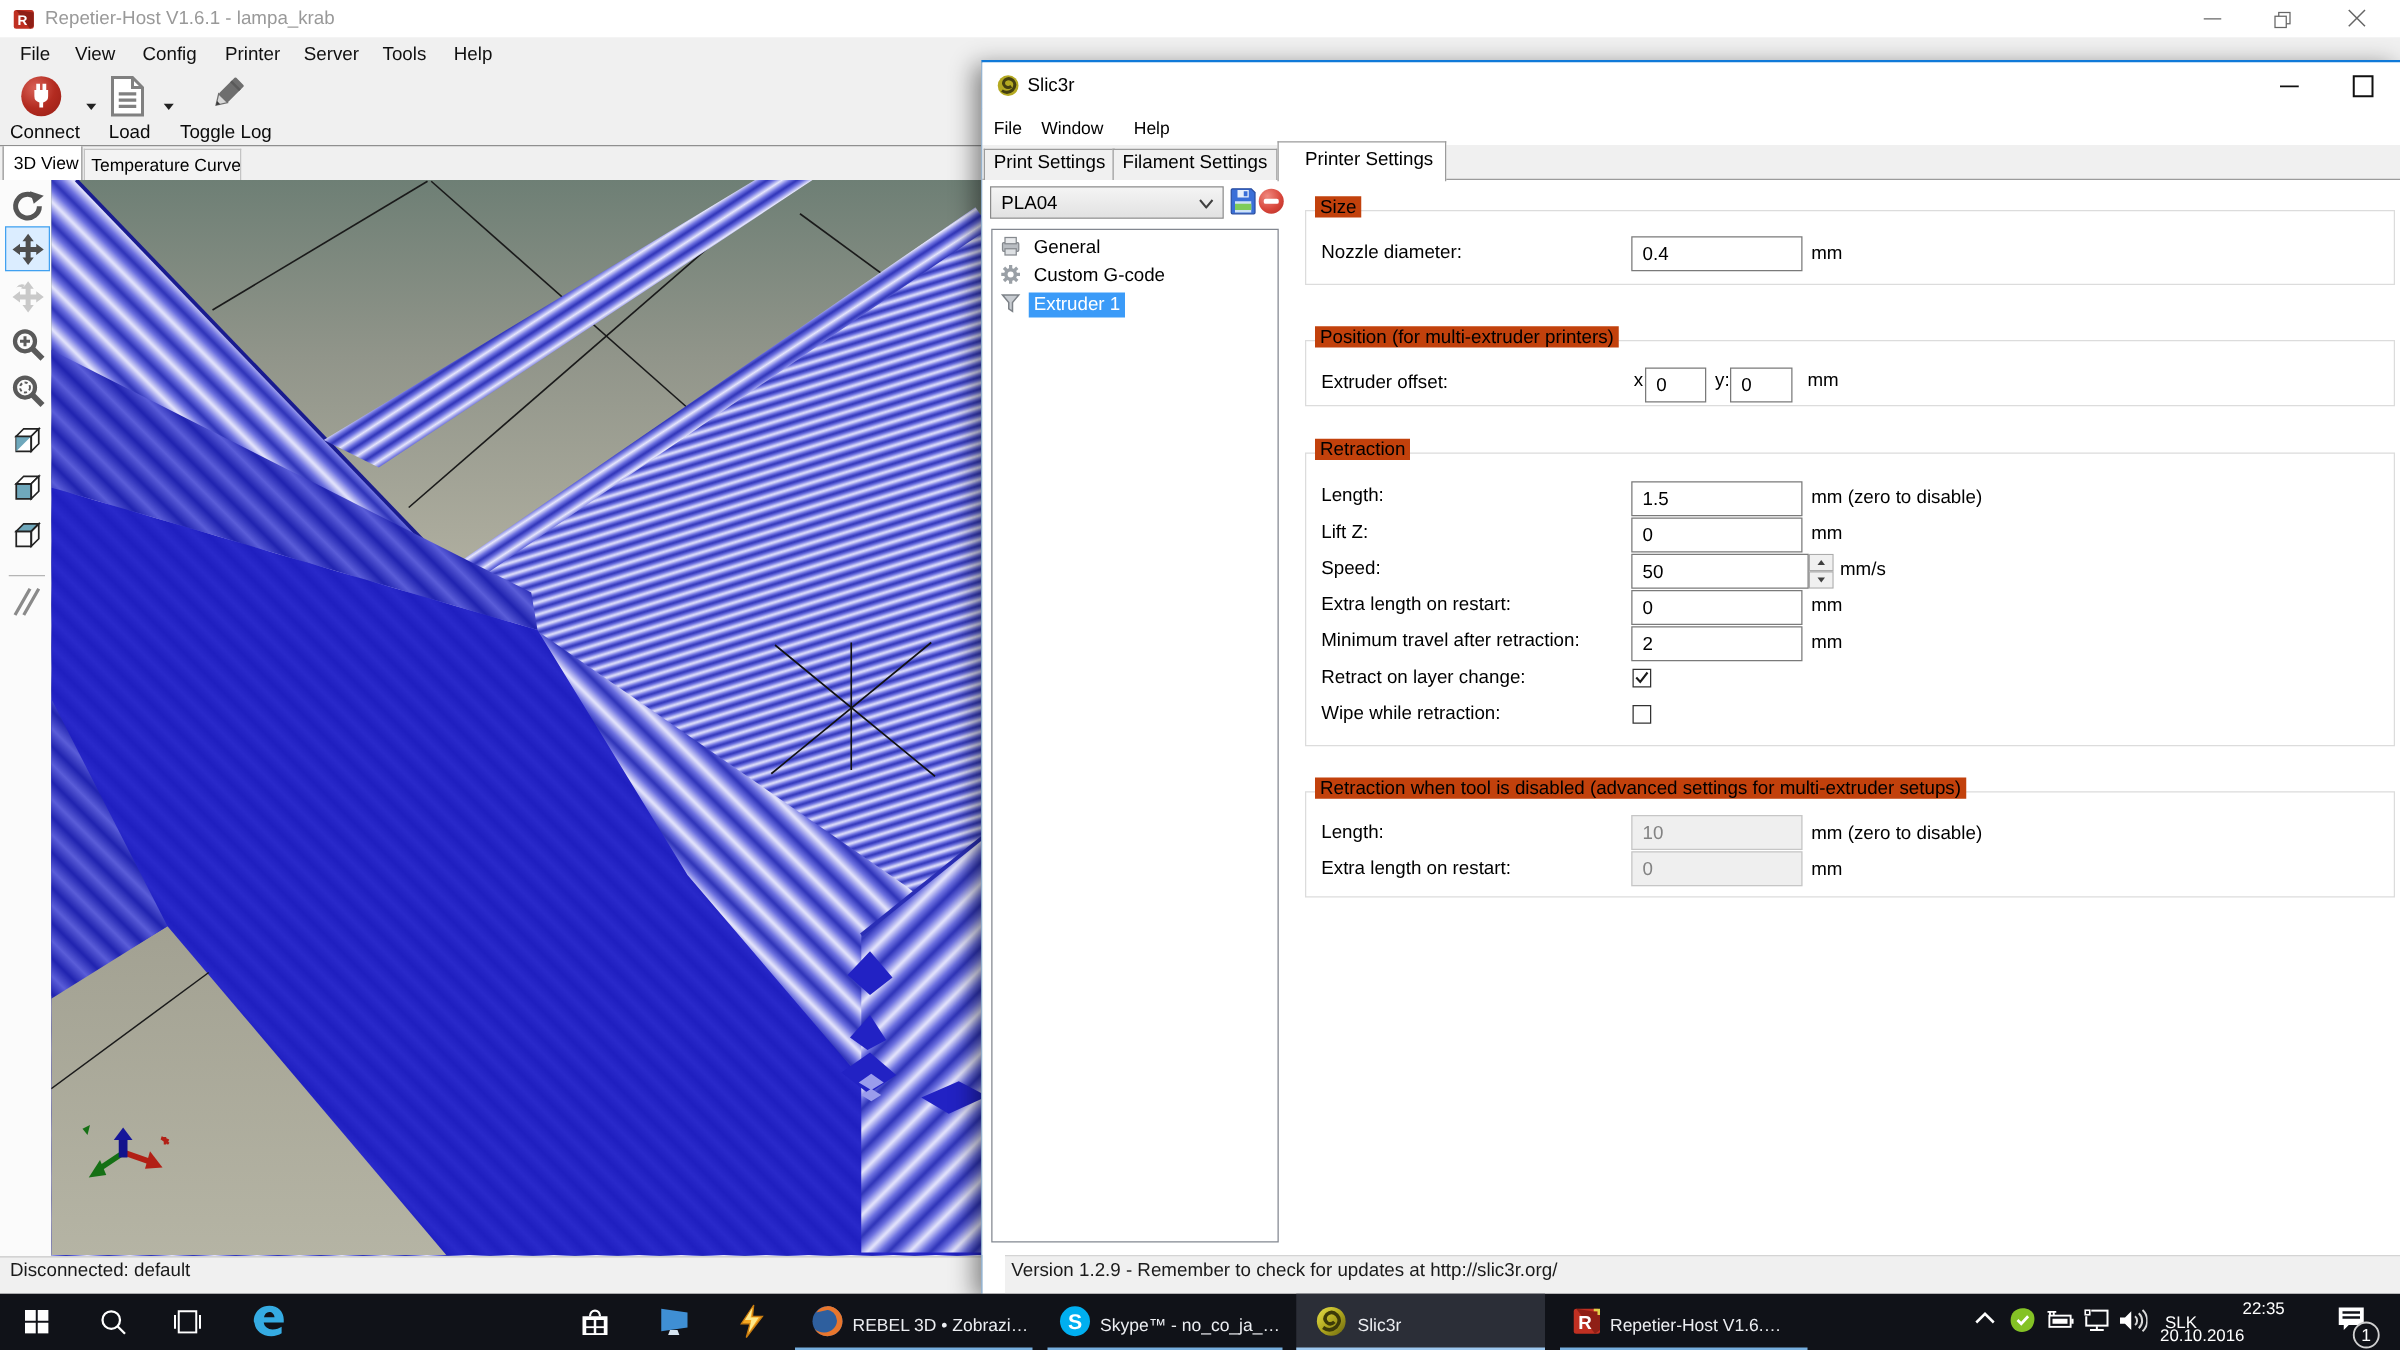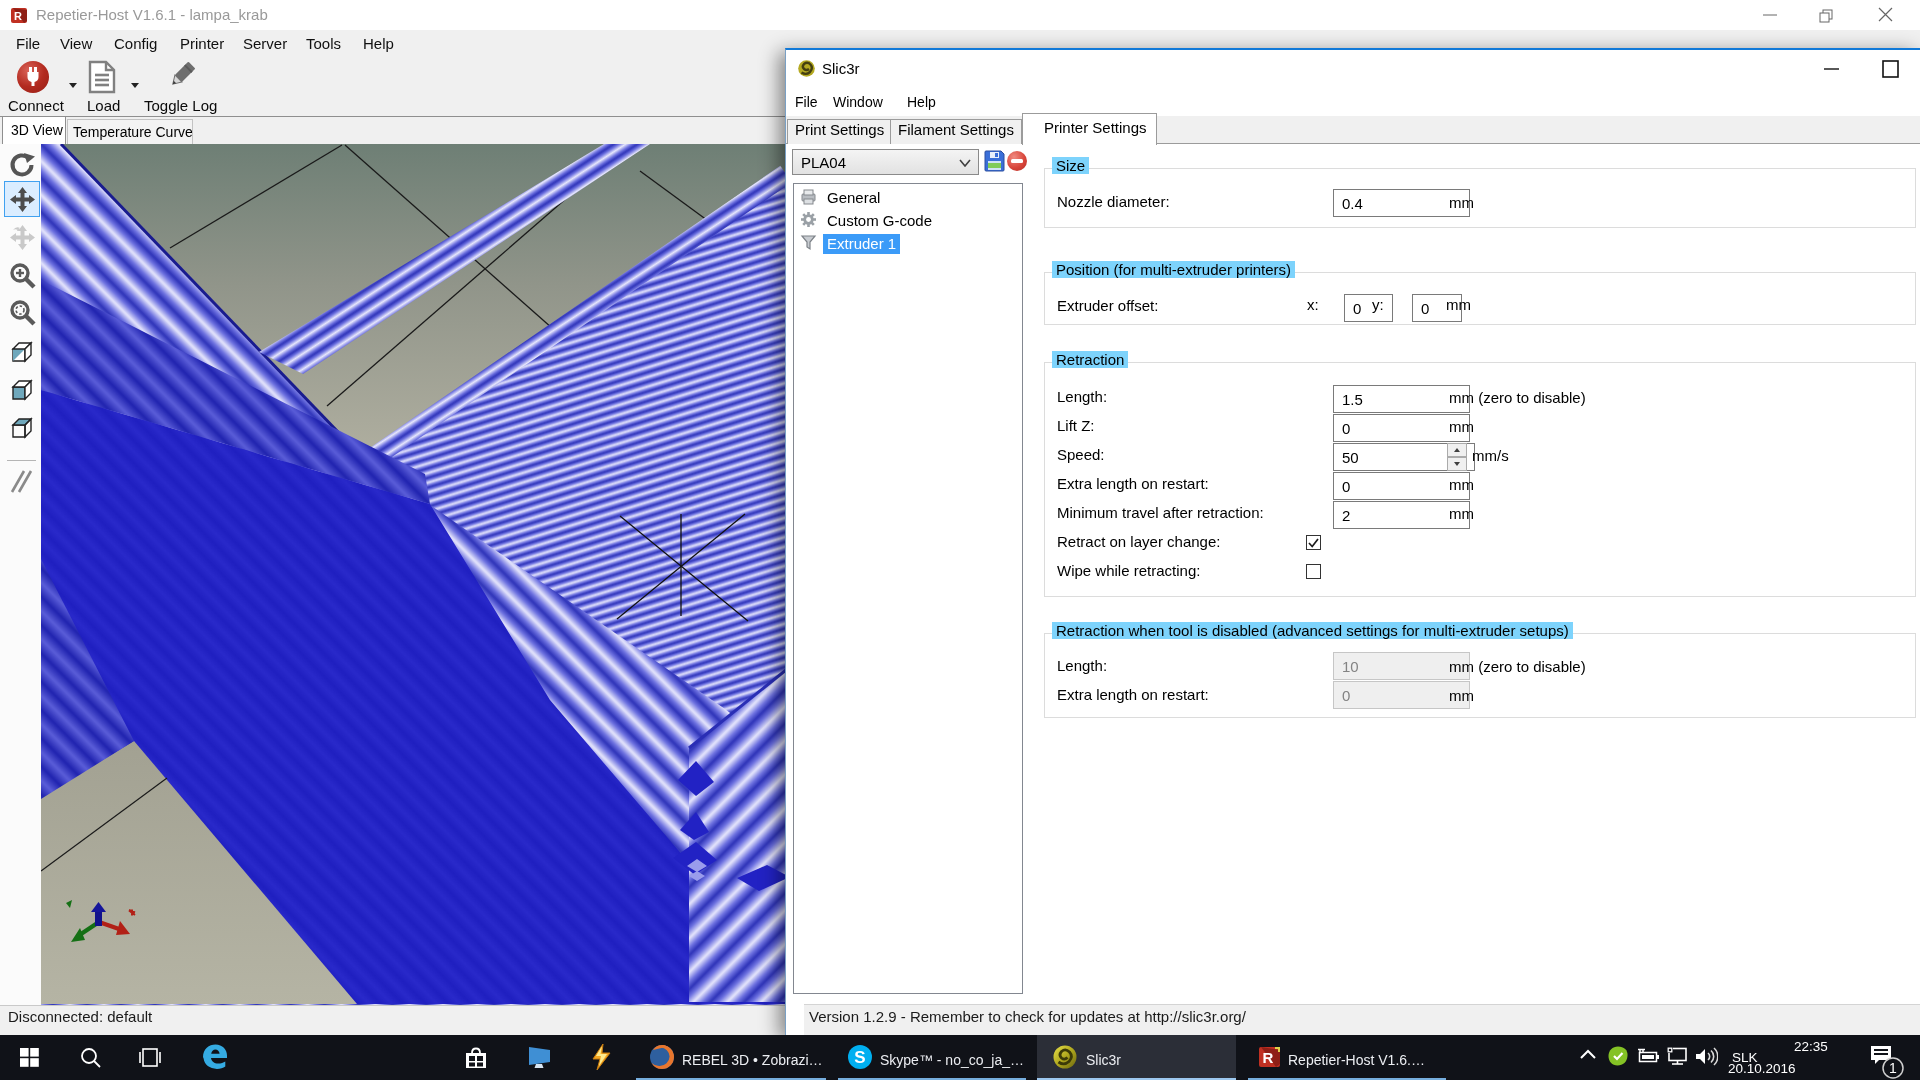--- a/index.html
+++ b/index.html
@@ -43,25 +43,25 @@
 
 
 #combo { position:absolute; left:6px; top:5px; width:187px; height:26px; background:linear-gradient(#f4f4f4,#e2e2e2);
   border:1px solid #8a8a8a; font-size:15px; color:#000; padding:4px 0 0 8px; }
 #listbox { position:absolute; left:7px; top:39px; width:230px; height:811px; background:#fff; border:1px solid #828790; }
 .litem { position:absolute; left:7px; font-size:15px; color:#000; }
 .lsel { background:#3b9bf8; color:#fff; padding:1px 4px 2px 4px; }
 
 
 .gbox { position:absolute; left:258px; width:872px; border:1px solid #dcdcdc; }
-.glabel { position:absolute; left:7px; top:-12px; background:#7dd3fc; padding:0 4px; font-size:15px; color:#000; }
+.glabel { position:absolute; left:7px; top:-12px; background:#c2410c; padding:0 4px; font-size:15px; color:#000; }
 .flabel { position:absolute; left:12px; font-size:15px; color:#000; }
 .funit { position:absolute; font-size:15px; color:#000; }
 .tfield { position:absolute; left:519px; width:137px; height:28px; border:1px solid #7a7a7a; background:#fff;
-  font-size:15px; color:#000; padding:5px 0 0 8px;margin-left:28px; }
+  font-size:15px; color:#000; padding:5px 0 0 8px; }
 .tfield.dis { background:#efefef; border-color:#c6c6c6; color:#838383; }
 .cbox { position:absolute; left:520px; width:15px; height:15px; border:1px solid #333; background:#fff; }
 
 
 #bar { position:absolute; left:0; top:1035px; width:1920px; height:45px; background:#101218; }
 .tbtn { position:absolute; top:0; height:45px; }
 .tbtn .ul { position:absolute; left:0; bottom:0; width:100%; height:2px; background:#76aede; }
 .tbtn .lab { position:absolute; top:17px; font-size:14px; color:#eceef2; white-space:nowrap; }
 .trayt { position:absolute; font-size:13.5px; color:#fff; }
 </style>
@@ -382,21 +382,21 @@
     <div class="funit" style="left:660px;top:152px">mm</div>
 
     <div class="gbox" style="top:218px;height:235px">
       <div class="glabel">Retraction</div>
       <div class="flabel" style="top:25px">Length:</div>
       <div class="flabel" style="top:54px">Lift Z:</div>
       <div class="flabel" style="top:83px">Speed:</div>
       <div class="flabel" style="top:112px">Extra length on restart:</div>
       <div class="flabel" style="top:141px">Minimum travel after retraction:</div>
       <div class="flabel" style="top:170px">Retract on layer change:</div>
-      <div class="flabel" style="top:199px">Wipe while retracting:</div>
+      <div class="flabel" style="top:199px">Wipe while retraction:</div>
     </div>
     <div class="tfield" style="top:241px">1.5</div>
     <div class="funit" style="left:663px;top:245px">mm (zero to disable)</div>
     <div class="tfield" style="top:270px">0</div>
     <div class="funit" style="left:663px;top:274px">mm</div>
     <div class="tfield" style="top:299px;width:142px">50</div>
     <svg class="abs" style="left:661px;top:299px" width="20" height="28" viewBox="0 0 20 28">
       <rect x="0.5" y="0.5" width="19" height="13" fill="#f0f0f0" stroke="#ababab"></rect>
       <rect x="0.5" y="14.5" width="19" height="13" fill="#f0f0f0" stroke="#ababab"></rect>
       <path d="M7 9 l3 -4 l3 4 Z" fill="#404040"></path>

